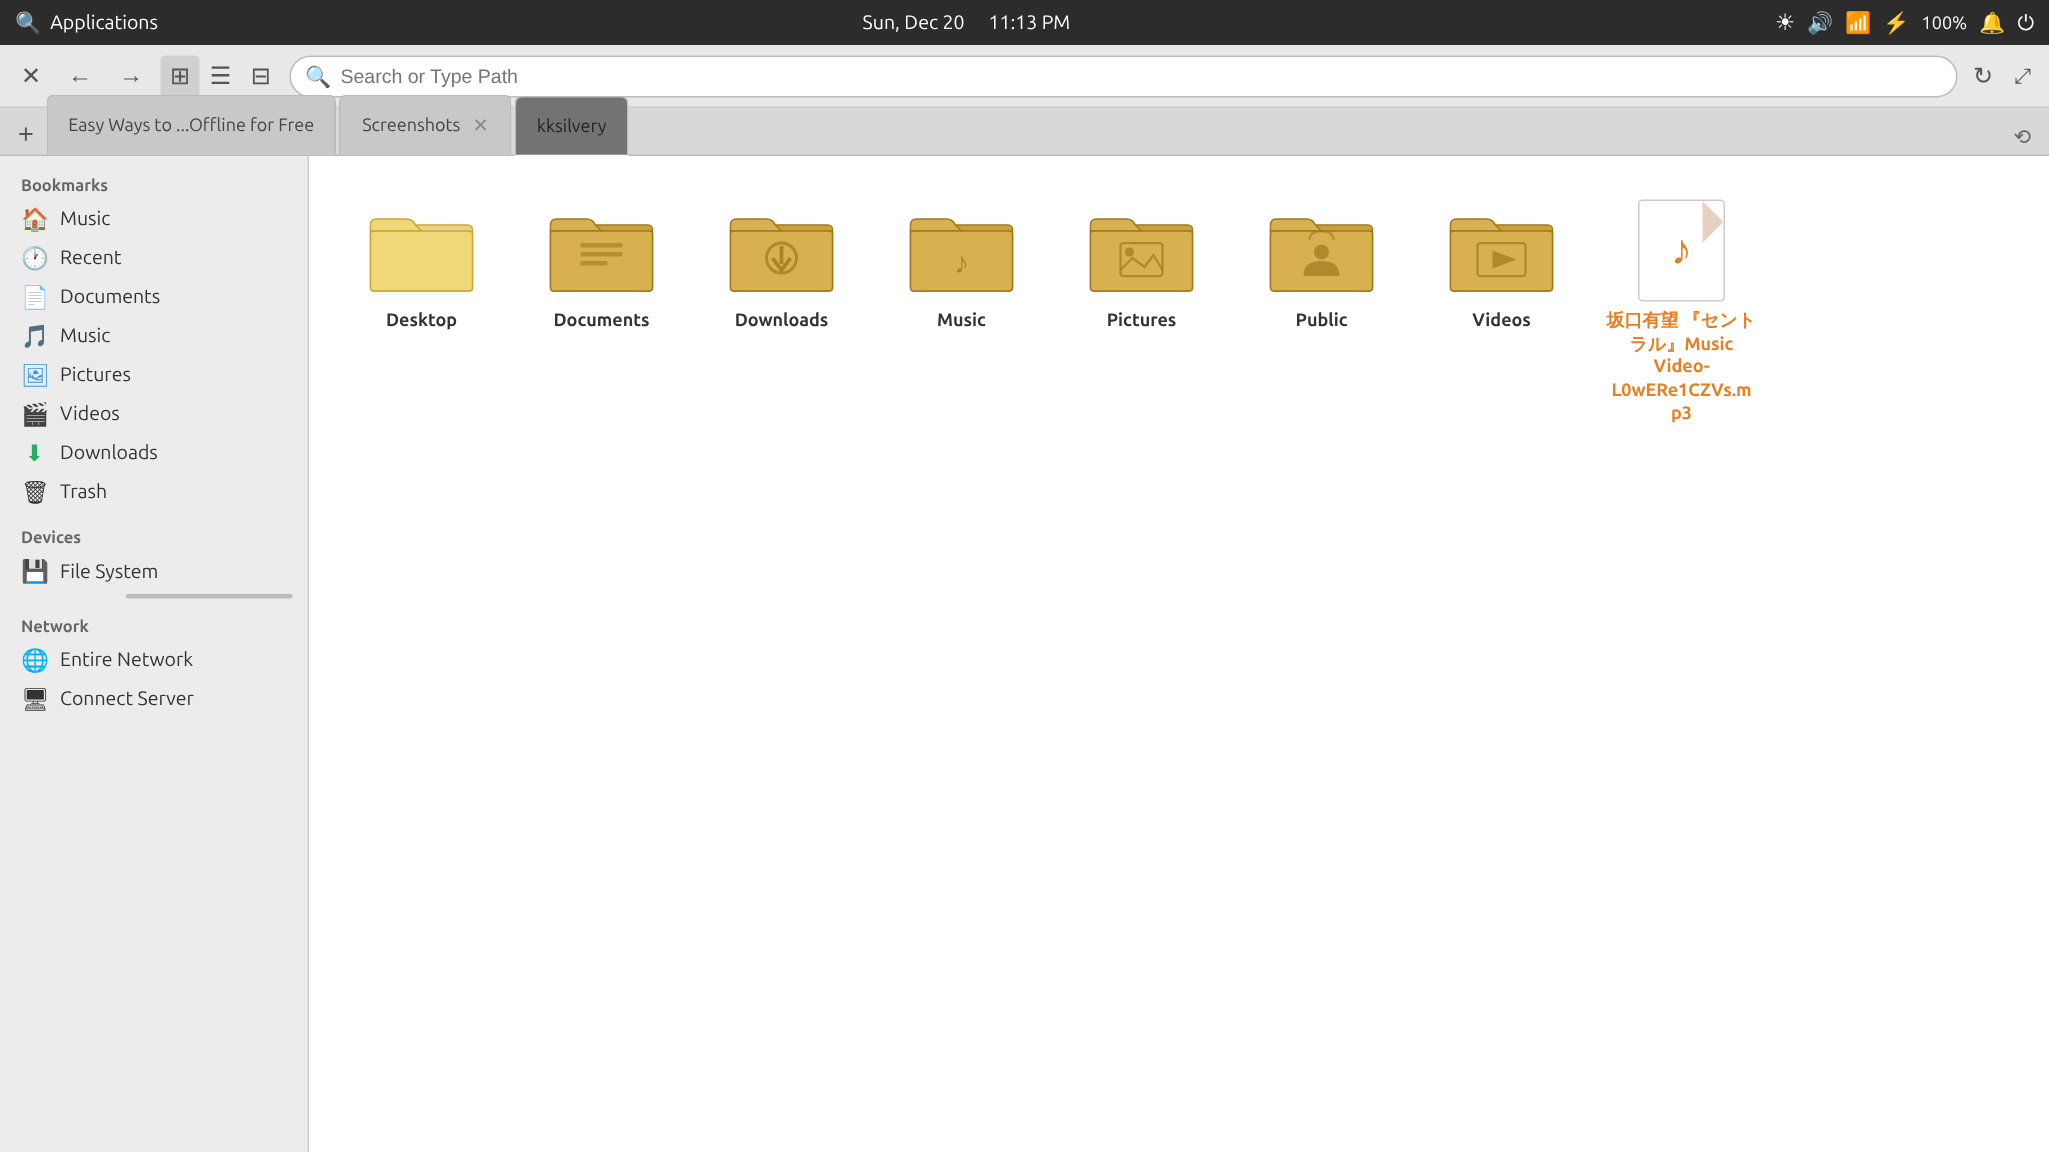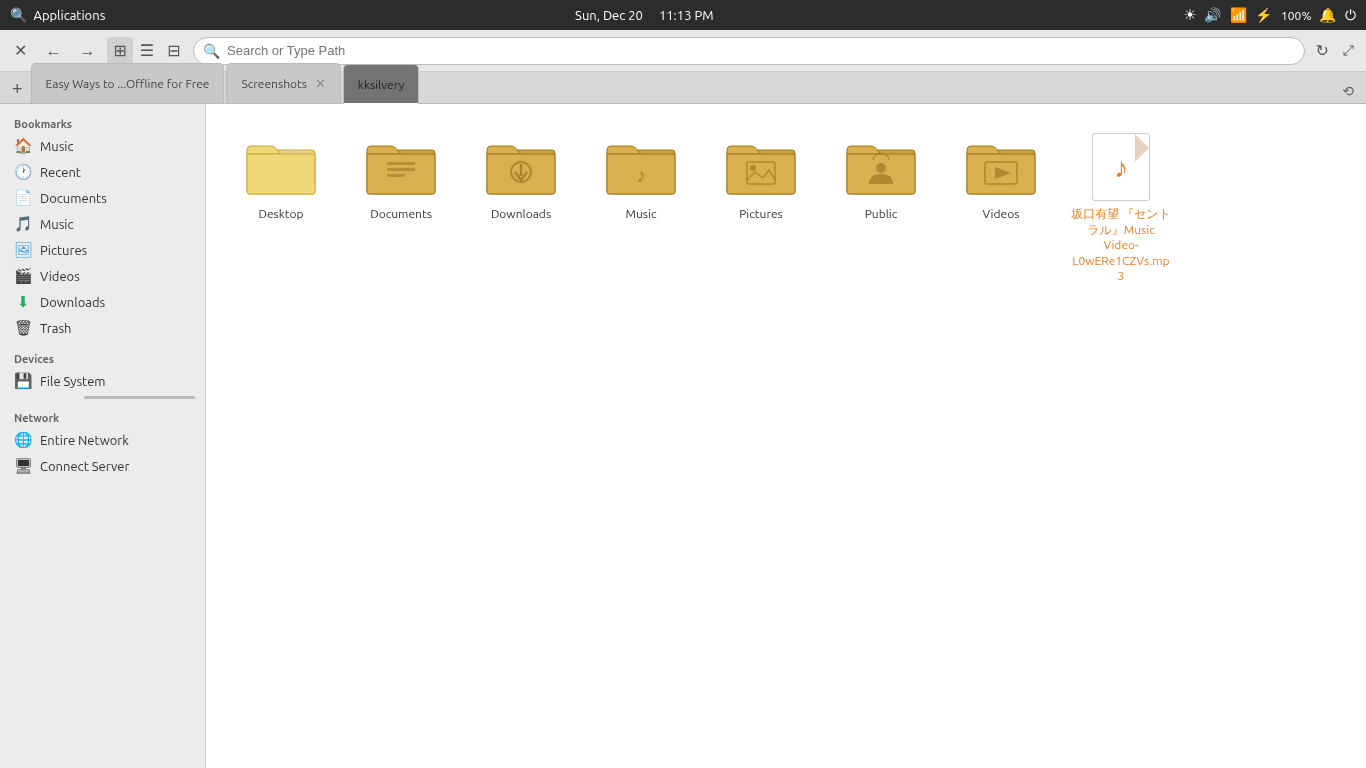--- a/index.html
+++ b/index.html
@@ -171,20 +171,21 @@
       justify-content: center;
     }
     .file-item .fi-label {
       font-size: 12px;
       text-align: center;
       color: #333;
       margin-top: 4px;
       word-break: break-word;
       max-width: 100px;
       line-height: 1.3;
+      font-weight: bold;
     }
     .fi-label.orange { color: #e67e22; }
 
     
     .folder-svg { width: 72px; height: 62px; }
 
     
     .music-file-icon {
       width: 60px;
       height: 70px;

